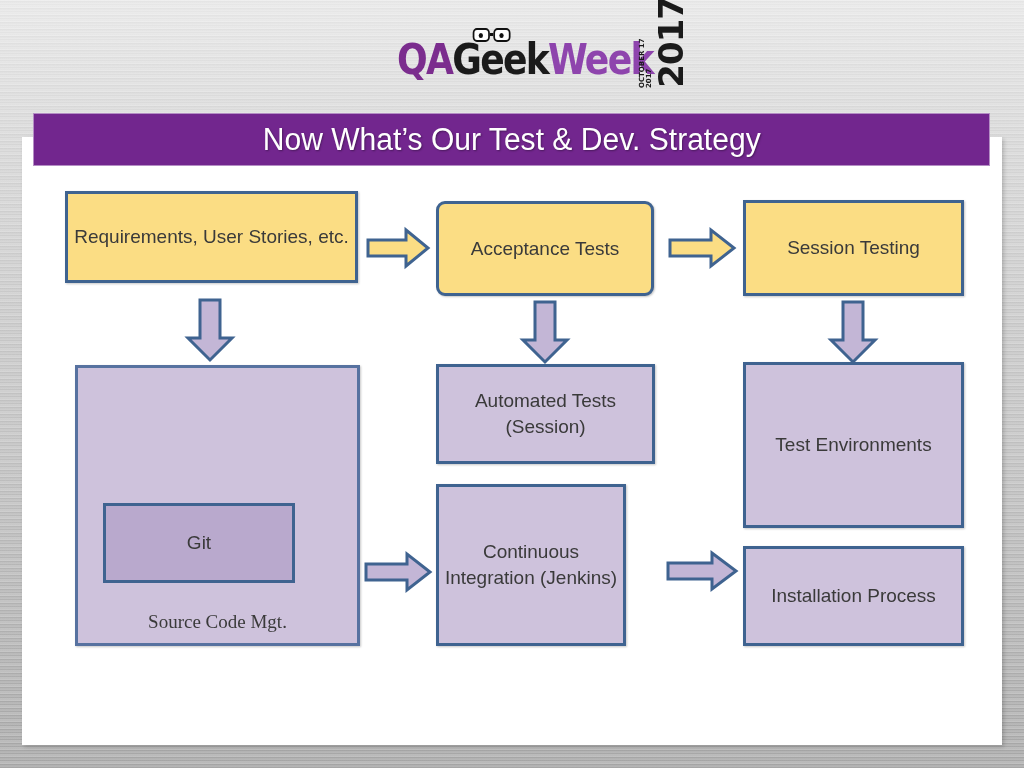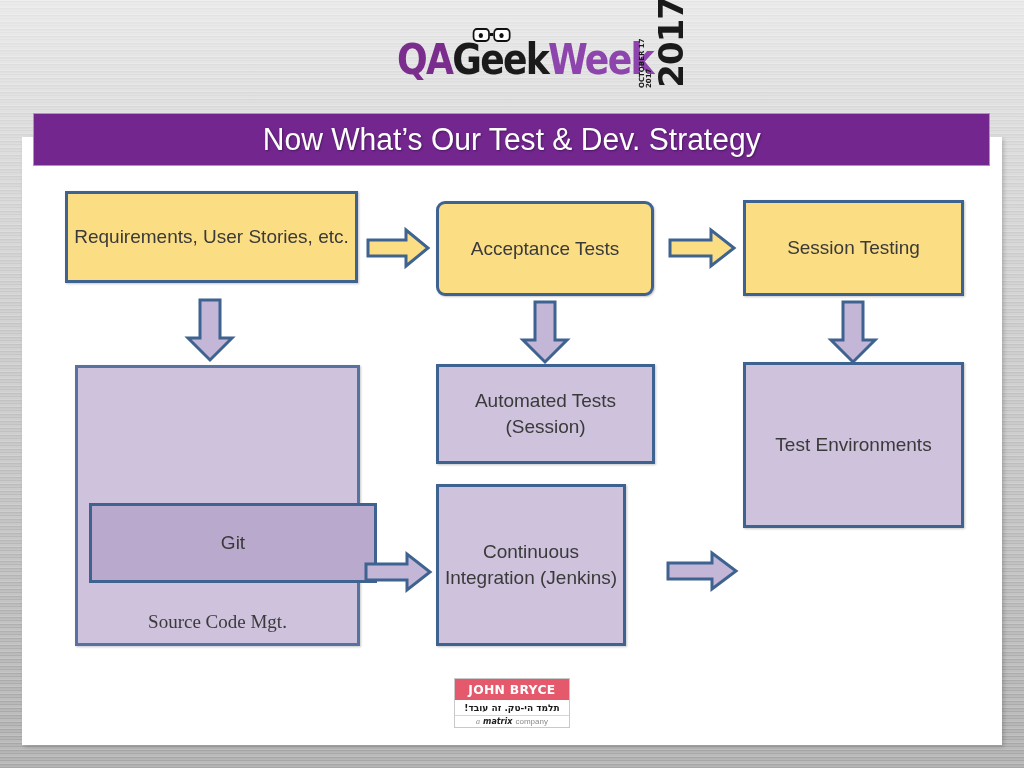--- a/index.html
+++ b/index.html
@@ -341,58 +341,48 @@
     </svg>
   </div>
 
   <div class="arrow arrow-purple" style="left:829px; top:300px; width:48px; height:64px;">
     <svg width="48" height="64" viewBox="0 0 48 64">
       <polygon class="arrow-shape" points="14,2 34,2 34,40 46,40 24,62 2,40 14,40"></polygon>
     </svg>
   </div>
 
   <div class="container-box" style="left:75px; top:365px; width:285px; height:281px;">
-    <div class="box purple-dark" style="left:11px; top:135px; width:288px; height:80px; box-shadow:none;">
+    <div class="box purple-dark" style="left:25px; top:135px; width:192px; height:80px; box-shadow:none;">
       <span>Git</span>
     </div>
     <div class="container-label">Source Code Mgt.</div>
   </div>
 
   <div class="box purple" style="left:436px; top:364px; width:219px; height:100px;">
     <span>Automated Tests (Session)</span>
   </div>
 
   <div class="box purple" style="left:436px; top:484px; width:190px; height:162px;">
     <span>Continuous Integration (Jenkins)</span>
   </div>
 
   <div class="box purple" style="left:743px; top:362px; width:221px; height:166px;">
     <span>Test Environments</span>
   </div>
 
+  <div class="box purple" style="left:743px; top:546px; width:221px; height:100px;">
+    <span>Installation Process</span>
+  </div>
 
   <div class="arrow arrow-purple" style="left:364px; top:552px; width:68px; height:40px;">
     <svg width="68" height="40" viewBox="0 0 68 40">
       <polygon class="arrow-shape" points="2,12 43,12 43,2 66,20 43,38 43,28 2,28"></polygon>
     </svg>
   </div>
 
   <div class="arrow arrow-purple" style="left:666px; top:551px; width:72px; height:40px;">
     <svg width="72" height="40" viewBox="0 0 72 40">
       <polygon class="arrow-shape" points="2,12 46,12 46,2 70,20 46,38 46,28 2,28"></polygon>
     </svg>
   </div>
 
-  <div id="jb-logo">
-    <div id="jb-top">
-      <span>JOHN BRYCE</span>
-    </div>
-    <div id="jb-mid">
-      <span>תלמד הי-טק. זה עובד!</span>
-    </div>
-    <div id="jb-bot">
-      <span class="ital">a</span>
-      <span class="matrix">matrix</span>
-      <span class="company">company</span>
-    </div>
-  </div>
 
 </div>
 
 </body></html>

